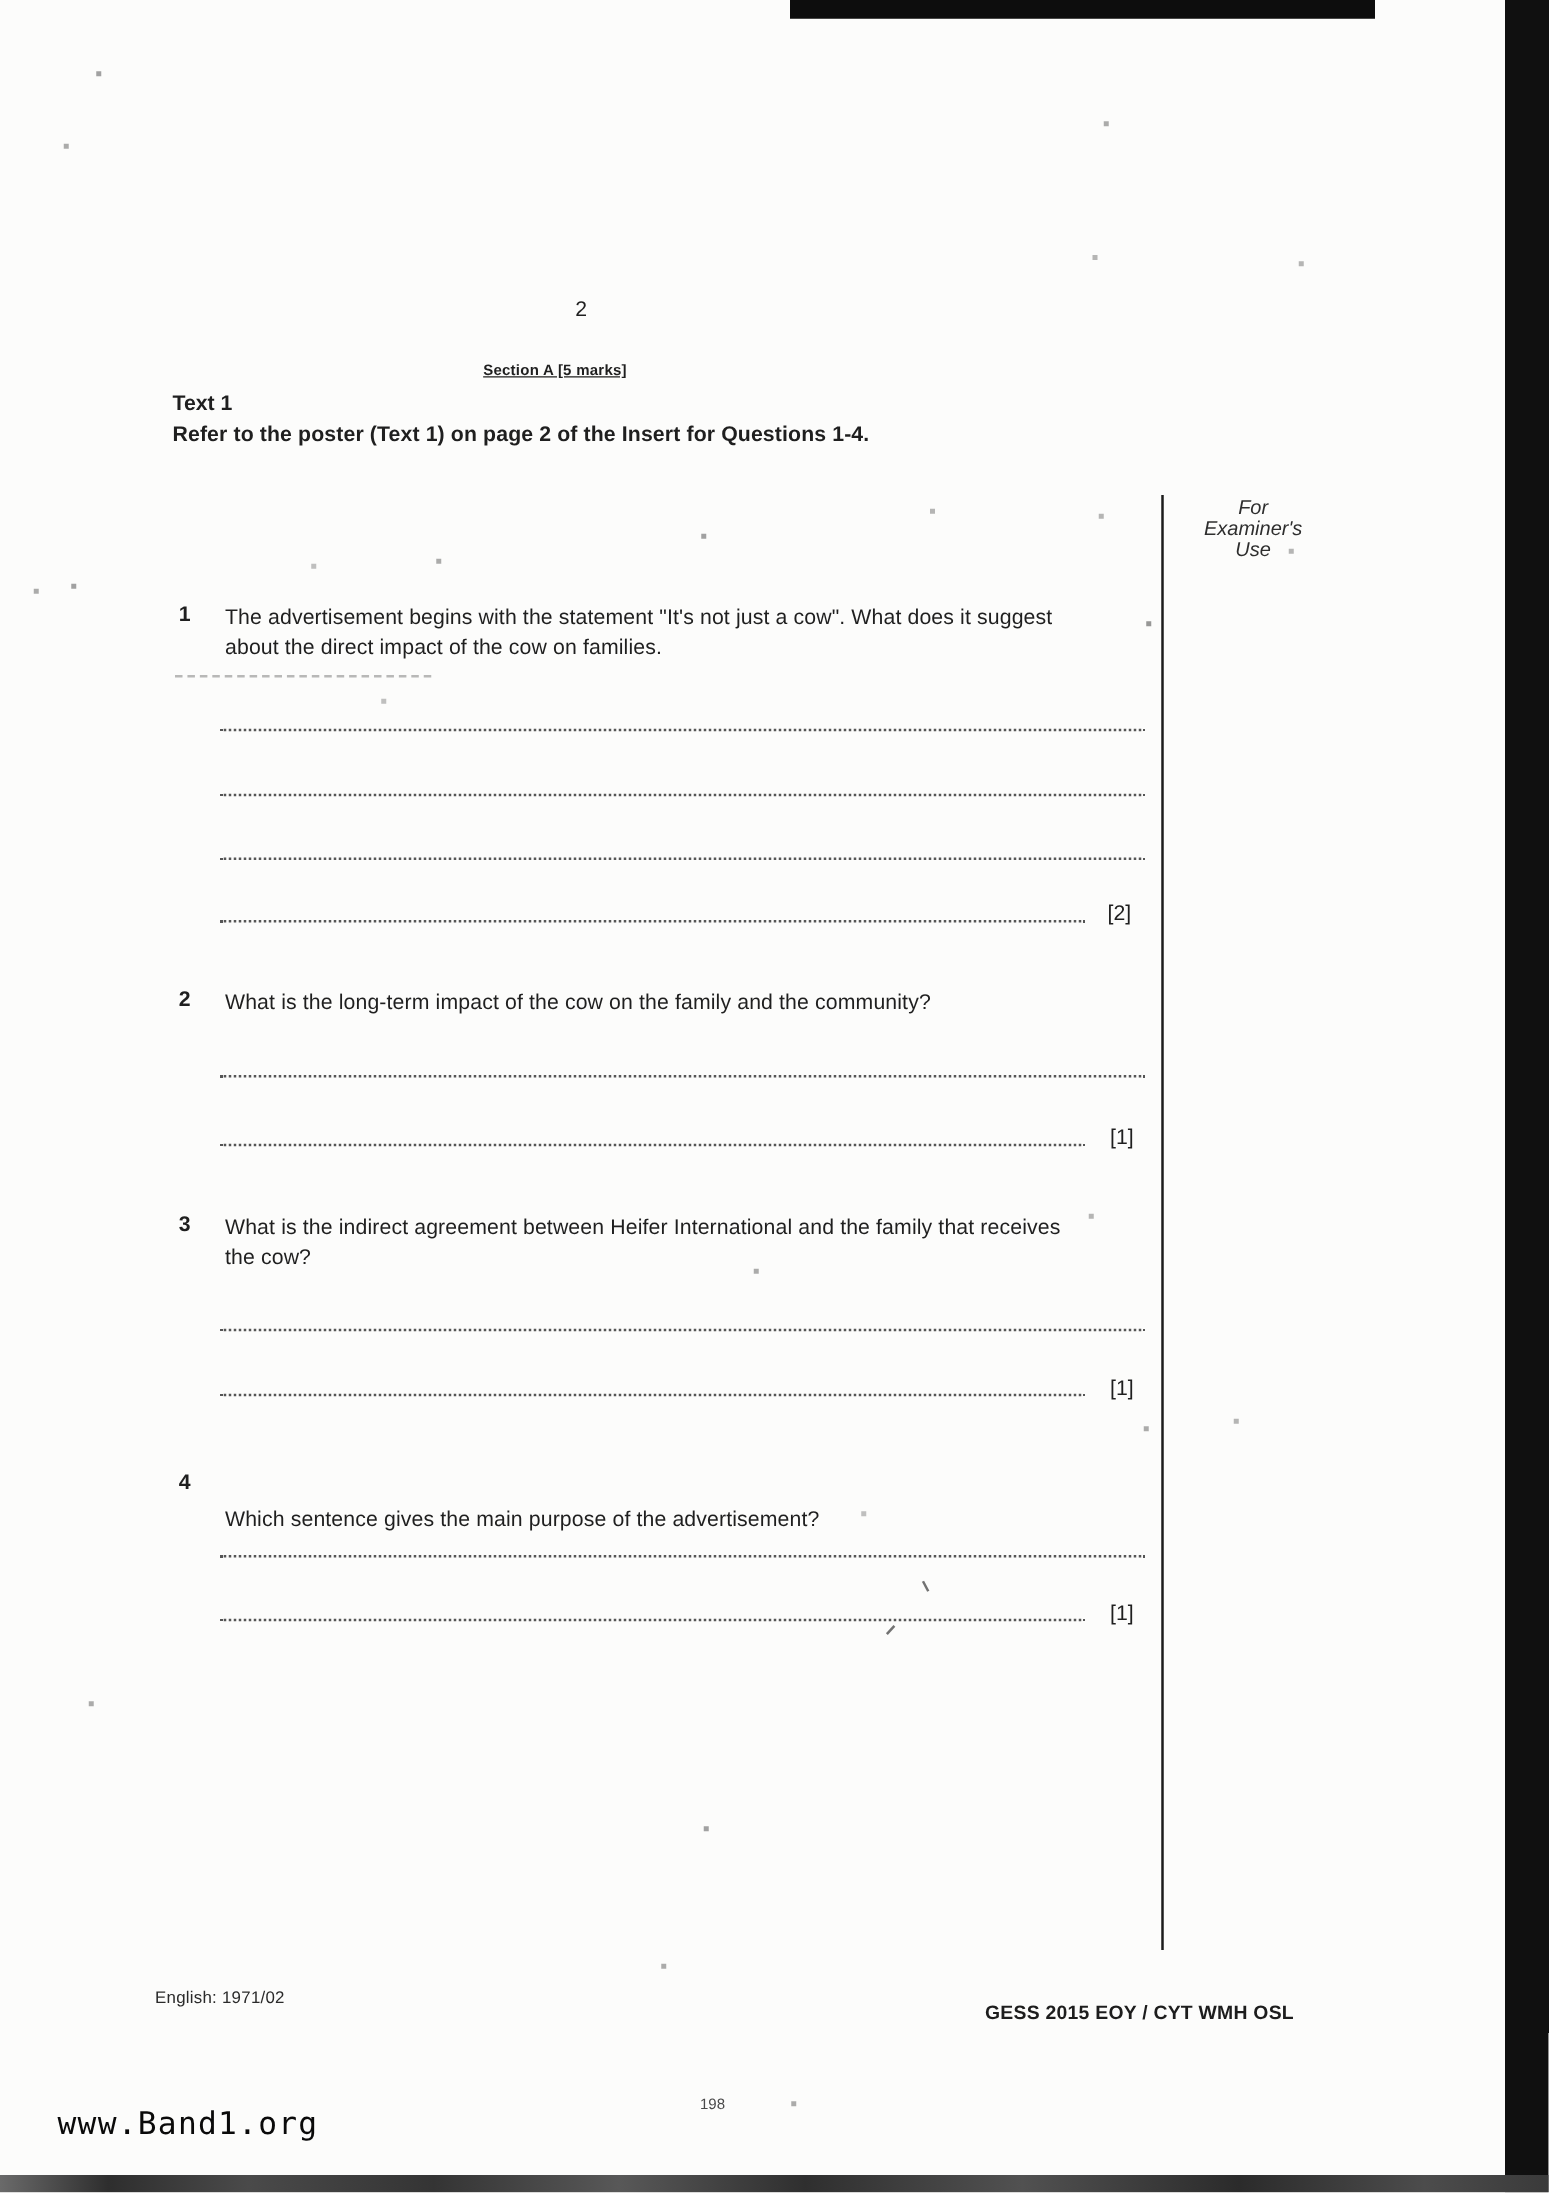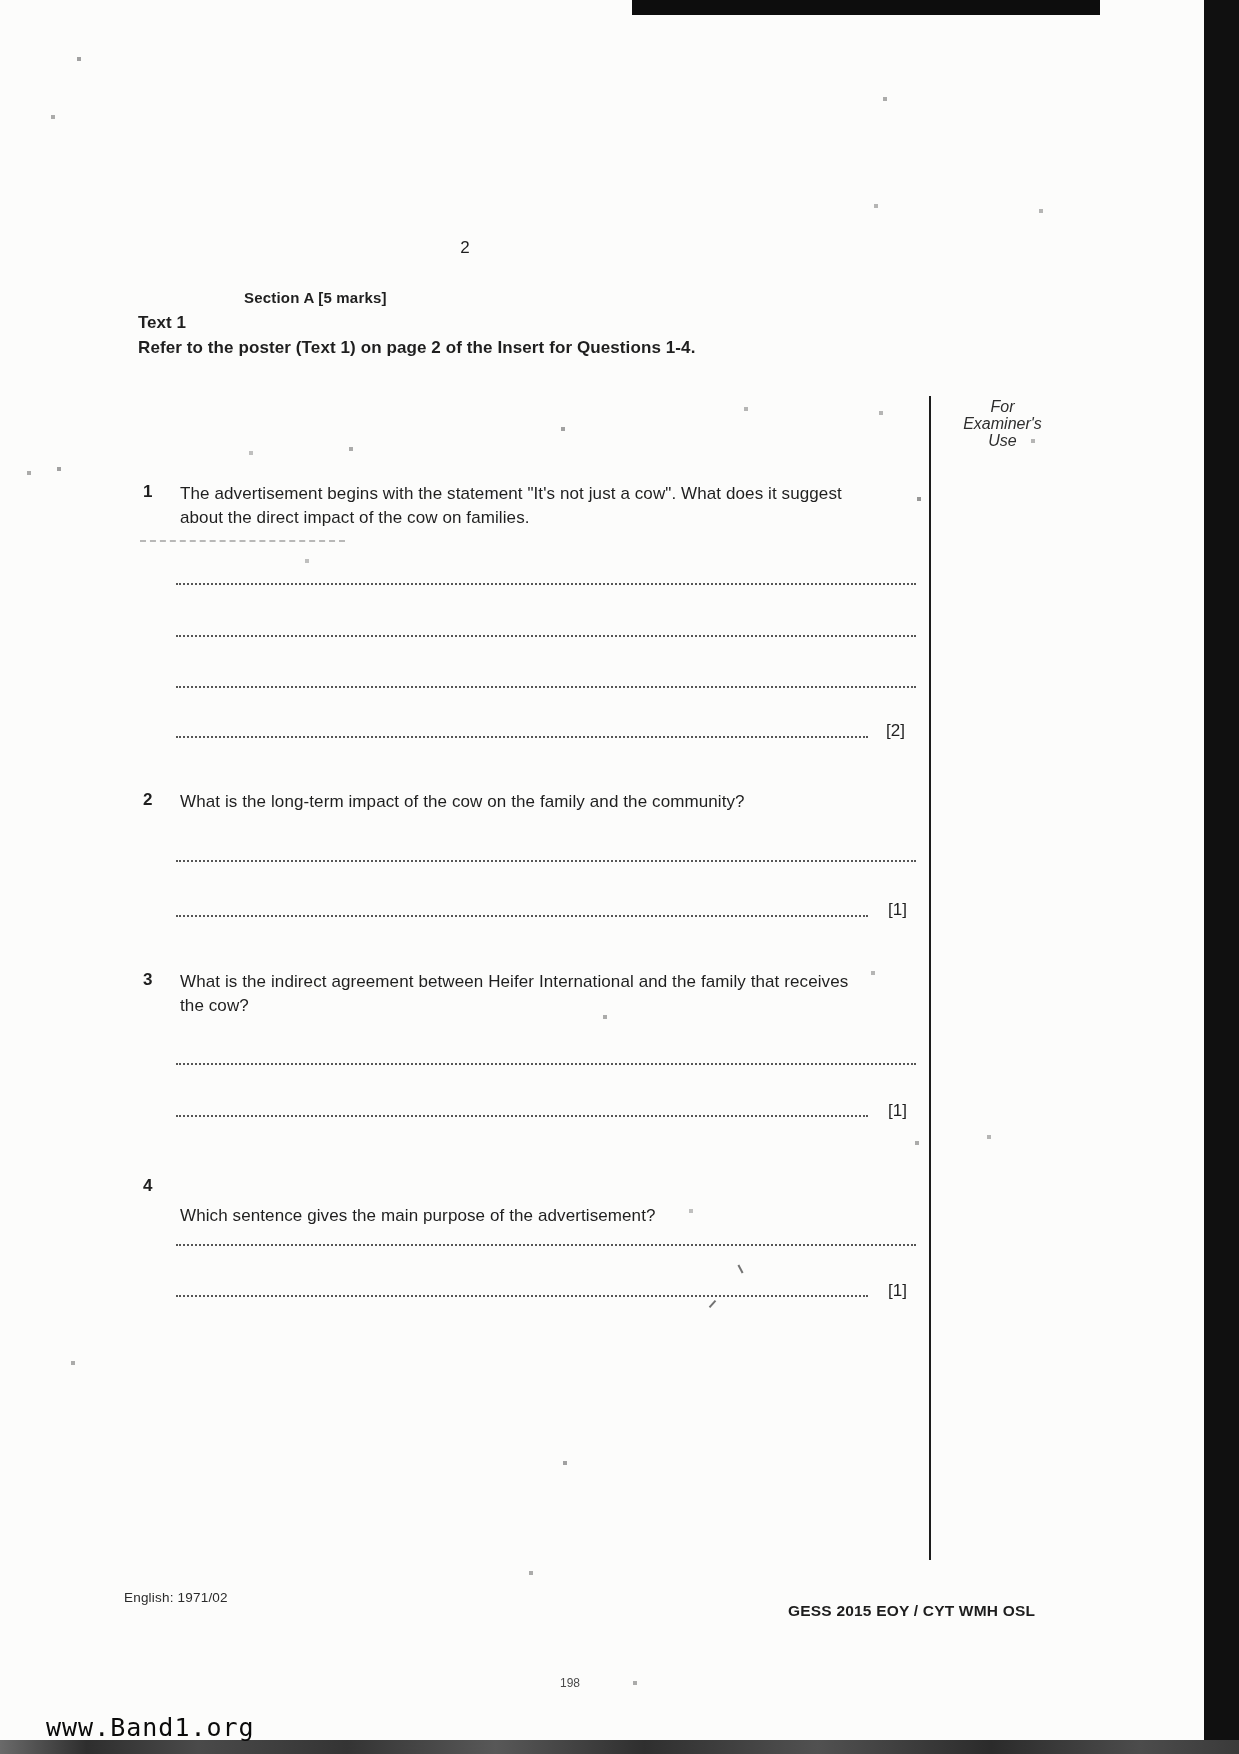--- a/index.html
+++ b/index.html
@@ -11,21 +11,21 @@
     color:#1f1f1f;
     overflow:hidden;
   }
   
   .bar-top{position:absolute;left:632px;top:0;width:468px;height:15px;background:#0d0d0d;}
   .bar-right{position:absolute;left:1204px;top:0;width:35px;height:1754px;background:#101010;}
   .bar-bottom{position:absolute;left:0;top:1740px;width:1239px;height:14px;
     background:linear-gradient(90deg,#6a6a6a 0%,#2e2e2e 7%,#4a4a4a 16%,#343434 28%,#585858 40%,#2f2f2f 52%,#515151 66%,#2b2b2b 80%,#4c4c4c 92%,#3a3a3a 100%);}
   
   .pagenum-top{position:absolute;left:420px;top:238px;width:90px;text-align:center;font-size:17px;}
-  .section-heading{position:absolute;left:244px;top:289px;width:400px;text-align:left;font-weight:700;font-size:15px;letter-spacing:.2px;}
+  .section-heading{position:absolute;left:244px;top:289px;width:400px;text-align:center;font-weight:700;font-size:12px;letter-spacing:.2px;text-decoration:underline;}
   .text-label{position:absolute;left:138px;top:313px;font-weight:700;font-size:17px;}
   .instruction{position:absolute;left:138px;top:338px;font-weight:700;font-size:17px;letter-spacing:.1px;}
   
   .examiner-rule{position:absolute;left:929px;top:396px;width:2px;height:1164px;background:#1c1c1c;}
   .examiner-note{position:absolute;left:940px;top:398px;width:125px;text-align:center;
     font-style:italic;font-size:16px;line-height:17px;color:#2e2e2e;}
   
   .q-num{position:absolute;font-weight:700;font-size:17px;}
   .q-text{position:absolute;font-size:17px;line-height:24px;letter-spacing:.1px;}
   .ans{position:absolute;height:0;border-bottom:2px dotted #3f3f3f;opacity:.88;}
@@ -40,21 +40,21 @@
   #q3-num{left:143px;top:970px;} #q3-text{left:180px;top:970px;width:680px;}
   .q3-a1{left:176px;top:1063px;width:740px;} .q3-a2{left:176px;top:1115px;width:692px;}
   #q3-mark{left:888px;top:1101px;}
   #q4-num{left:143px;top:1176px;} #q4-text{left:180px;top:1176px;width:700px;margin-top:28px;}
   .q4-a1{left:176px;top:1244px;width:740px;} .q4-a2{left:176px;top:1295px;width:692px;}
   #q4-mark{left:888px;top:1281px;}
   
   .footer-left{position:absolute;left:124px;top:1590px;font-size:13.5px;color:#2a2a2a;letter-spacing:.2px;}
   .footer-right{position:absolute;left:788px;top:1602px;font-size:15.5px;color:#1d1d1d;font-weight:600;letter-spacing:.2px;}
   .pagenum-bottom{position:absolute;left:560px;top:1676px;font-size:12px;color:#4a4a4a;}
-  .watermark{position:absolute;left:46px;top:1684px;font-family:"DejaVu Sans Mono", monospace;font-size:25px;color:#0a0a0a;letter-spacing:1px;margin-top:29px;}
+  .watermark{position:absolute;left:46px;top:1684px;font-family:"DejaVu Sans Mono", monospace;font-size:25px;color:#0a0a0a;letter-spacing:1px;}
   
   .noise{position:absolute;left:0;top:0;width:2px;height:2px;background:transparent;
     box-shadow:78px 58px 0 1px rgba(50,50,50,.45), 52px 116px 0 1px rgba(50,50,50,.4),
       884px 98px 0 1px rgba(50,50,50,.4), 875px 205px 0 1px rgba(50,50,50,.35),
       1040px 210px 0 1px rgba(50,50,50,.35), 918px 498px 0 1px rgba(50,50,50,.5),
       58px 468px 0 1px rgba(50,50,50,.45), 28px 472px 0 1px rgba(50,50,50,.4),
       880px 412px 0 1px rgba(50,50,50,.35), 745px 408px 0 1px rgba(50,50,50,.35),
       1032px 440px 0 1px rgba(50,50,50,.35), 350px 448px 0 1px rgba(50,50,50,.4),
       562px 428px 0 1px rgba(50,50,50,.45), 250px 452px 0 1px rgba(50,50,50,.3),
       604px 1016px 0 1px rgba(50,50,50,.4), 872px 972px 0 1px rgba(50,50,50,.35),

